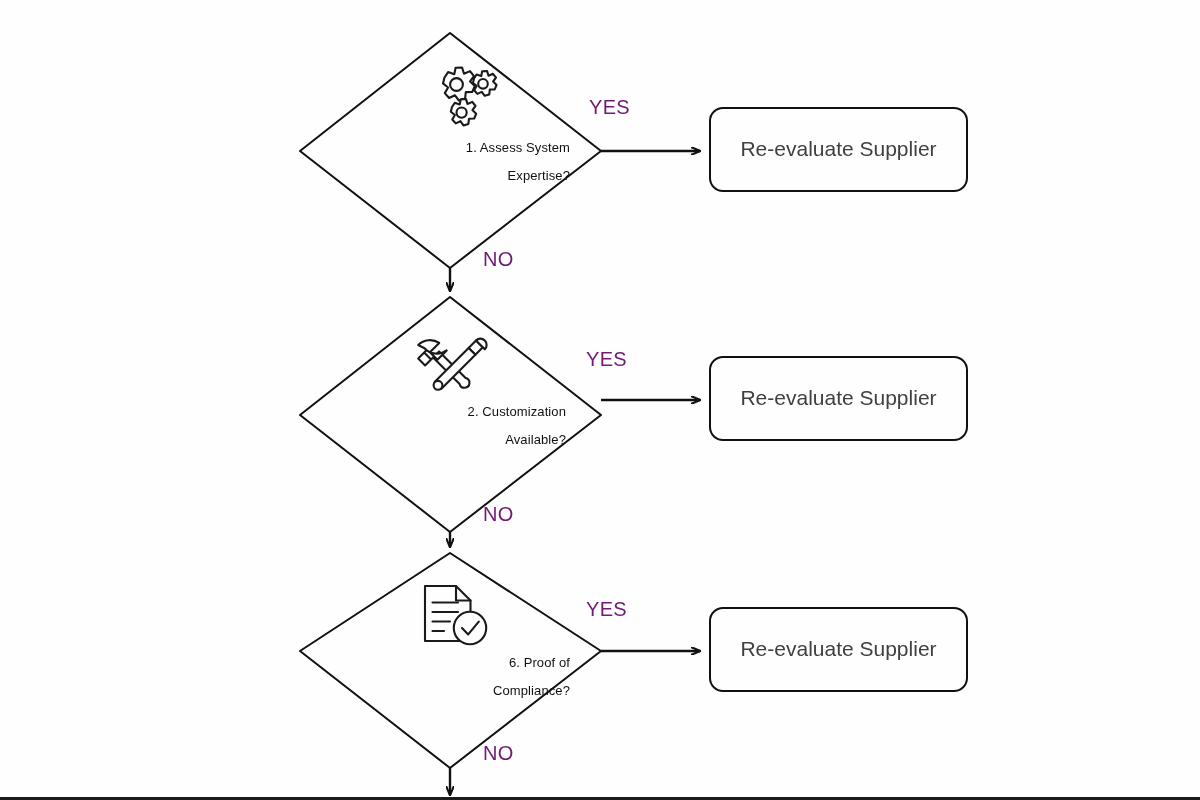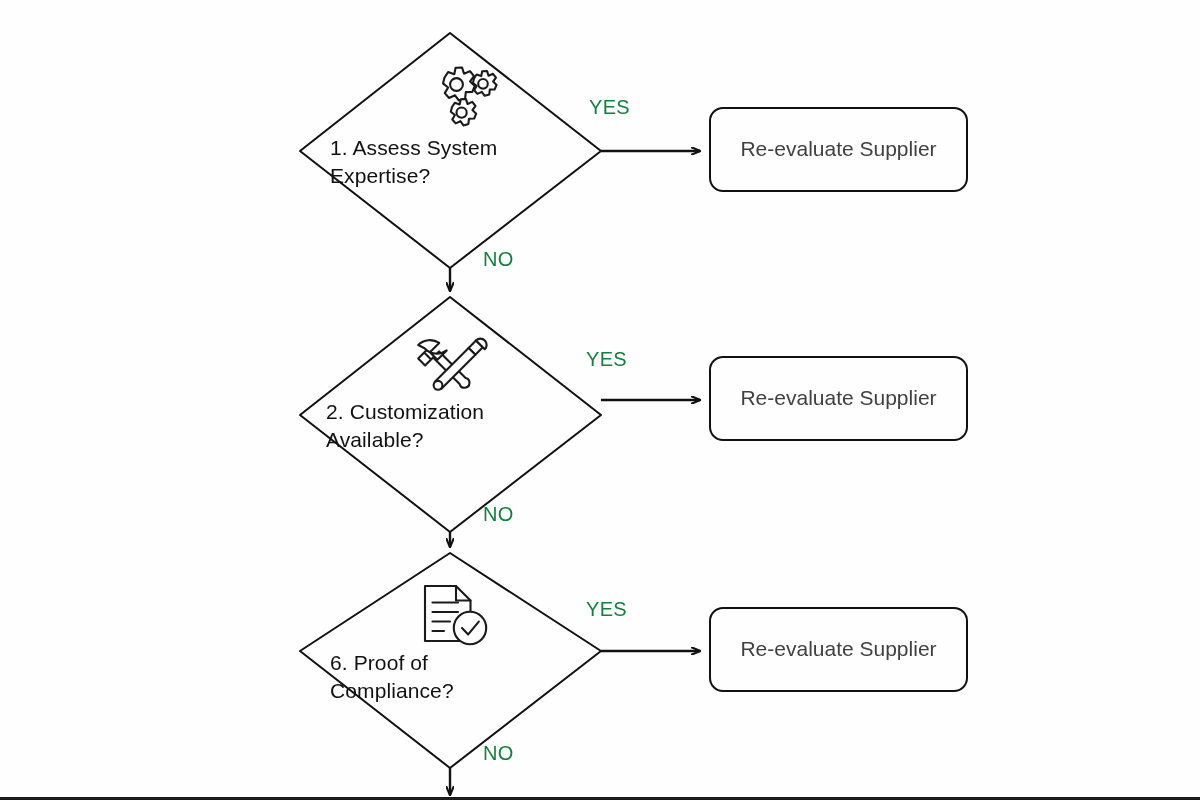--- a/index.html
+++ b/index.html
@@ -47,31 +47,31 @@
   }
   .icon-fill-none {
     fill: #fefefe;
     stroke: #1a1a1a;
     stroke-width: 2.1;
     stroke-linejoin: round;
     stroke-linecap: round;
   }
   .node-text {
     position: absolute;
-    text-align: left;
+    text-align: right;
     color: #111111;
-    font-size: 21px;
+    font-size: 13px;
     line-height: 28px;
     letter-spacing: 0.1px;
     white-space: pre-line;
     pointer-events: none;
   }
   .edge-label {
     position: absolute;
-    color: #15803d;
+    color: #701a75;
     font-size: 20px;
     letter-spacing: 0.3px;
     line-height: 22px;
   }
   .box-text {
     position: absolute;
     text-align: center;
     color: #404040;
     font-size: 21px;
     line-height: 26px;

